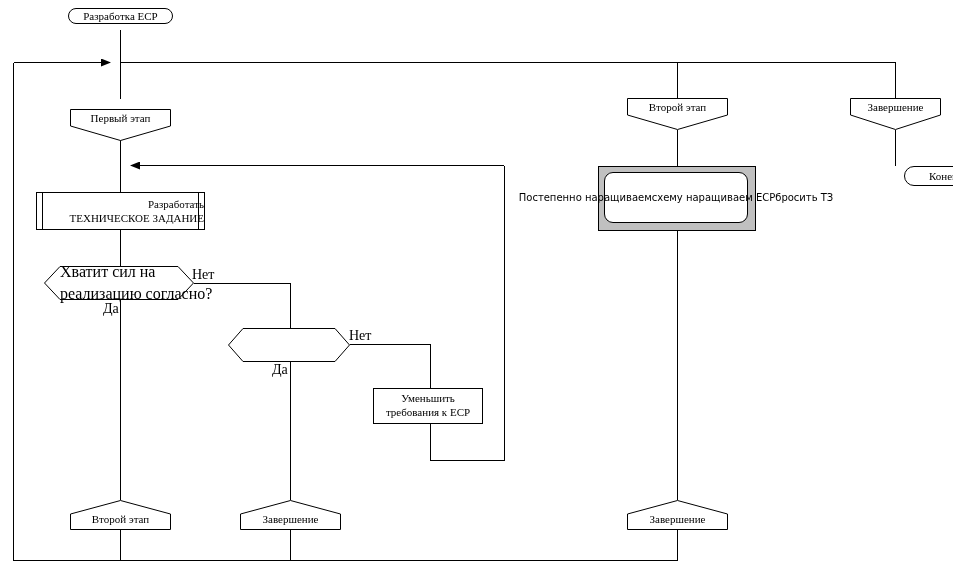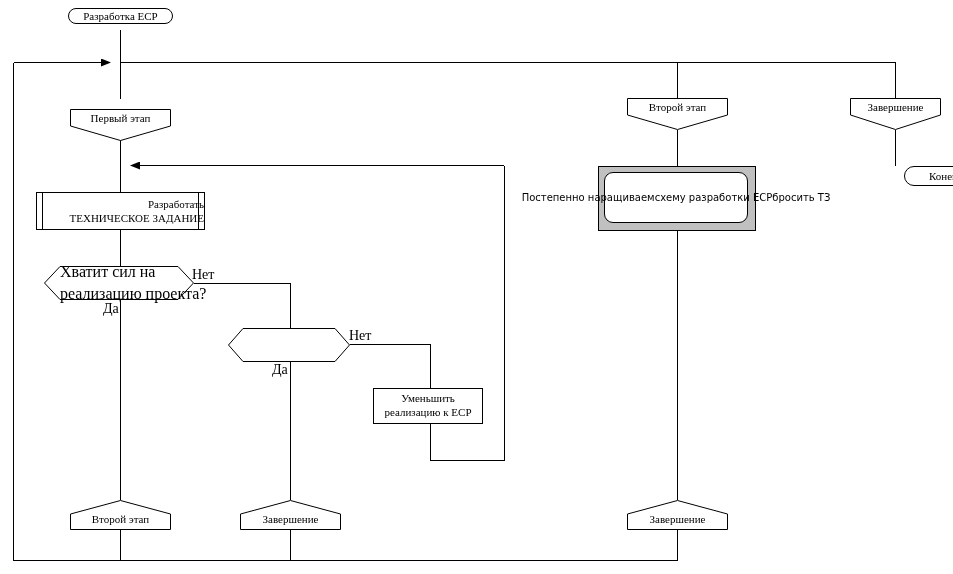--- a/index.html
+++ b/index.html
@@ -248,39 +248,39 @@
     <span>Разработать</span>
     <span>ТЕХНИЧЕСКОЕ ЗАДАНИЕ</span>
   </div>
 
   <div class="hex-wrap" style="left:44px; top:266px; width:150px; height:34px;">
     <svg width="150" height="34" xmlns="http://www.w3.org/2000/svg">
       <path d="M0.5,17 L16,0.5 L134,0.5 L149.5,17 L134,33.5 L16,33.5 Z" fill="#fff" stroke="#000" stroke-width="1"></path>
     </svg>
     <div class="hex-label">
       <span>Хватит сил на</span>
-      <span>реализацию проекта?</span>
+      <span>реализацию согласно?</span>
     </div>
   </div>
 
   <div class="hex-wrap" style="left:228px; top:328px; width:122px; height:34px;">
     <svg width="122" height="34" xmlns="http://www.w3.org/2000/svg">
       <path d="M0.5,17 L15,0.5 L107,0.5 L121.5,17 L107,33.5 L15,33.5 Z" fill="#fff" stroke="#000" stroke-width="1"></path>
     </svg>
   </div>
 
   <div class="node process" style="left:373px; top:388px; width:110px; height:36px;">
     <span>Уменьшить</span>
-    <span>реализацию к ЕСР</span>
+    <span>требования к ЕСР</span>
   </div>
 
   <div class="note-outer" style="left:598px; top:166px; width:158px; height:65px;">
     <div class="note-inner">
       <span>Постепенно наращиваем</span>
-      <span>схему разработки ЕСР</span>
+      <span>схему наращиваем ЕСР</span>
       <span>бросить ТЗ</span>
     </div>
   </div>
 
   <div class="pent-wrap" style="left:70px; top:500px; width:101px; height:30px;">
     <svg width="101" height="30" xmlns="http://www.w3.org/2000/svg">
       <path d="M0.5,14 L50.5,0.5 L100.5,14 L100.5,29.5 L0.5,29.5 Z" fill="#fff" stroke="#000" stroke-width="1"></path>
     </svg>
     <div class="pent-label" style="top:13px;">Второй этап</div>
   </div>

